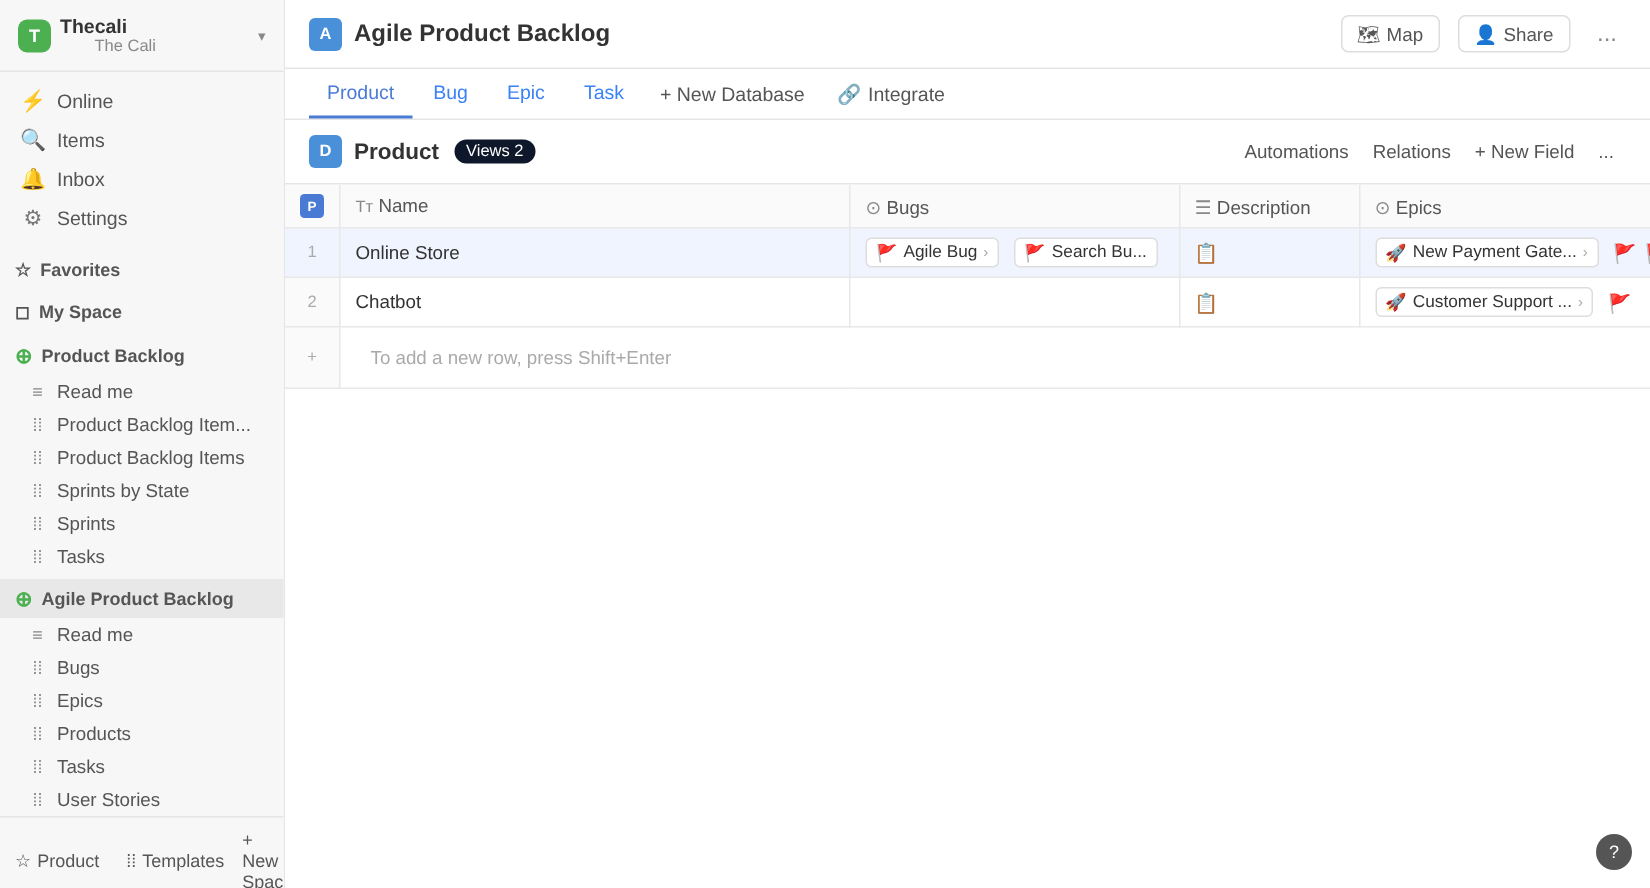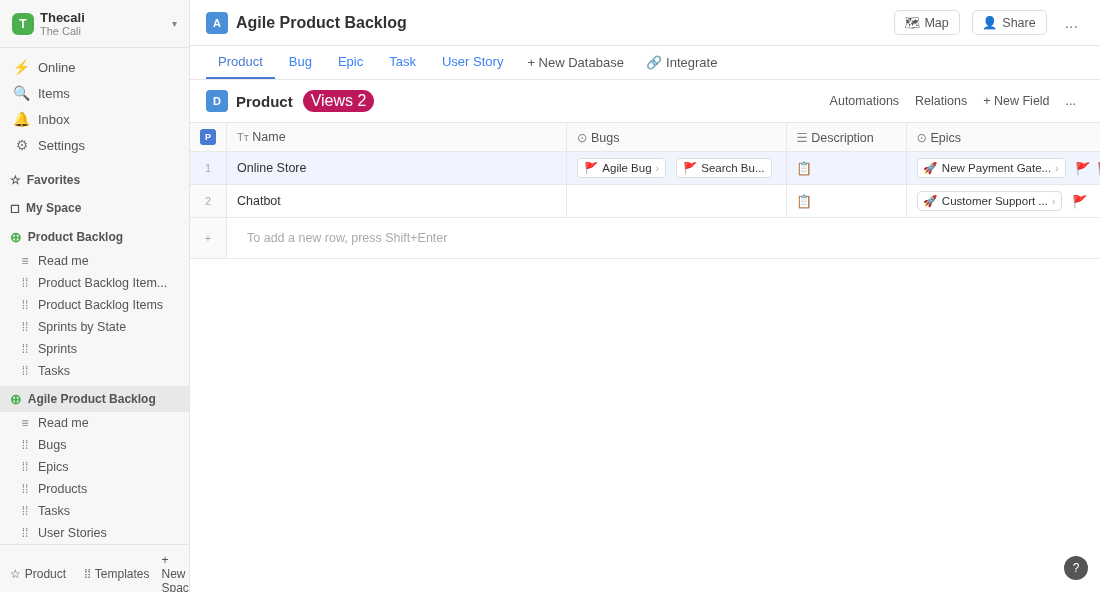--- a/index.html
+++ b/index.html
@@ -3,21 +3,21 @@
   <meta charset="utf-8">
   <style>
     * { box-sizing: border-box; margin: 0; padding: 0; }
     body { font-family: -apple-system, BlinkMacSystemFont, 'Segoe UI', sans-serif; font-size: 13px; color: #333; background: #fff; display: flex; height: 592px; overflow: hidden; }
 
     
     .sidebar { width: 190px; min-width: 190px; background: #f7f7f7; border-right: 1px solid #e5e5e5; display: flex; flex-direction: column; overflow-y: auto; }
     .sidebar-header { padding: 10px 12px; display: flex; align-items: center; gap: 6px; border-bottom: 1px solid #e5e5e5; }
     .sidebar-logo { width: 22px; height: 22px; background: #4CAF50; border-radius: 6px; display: flex; align-items: center; justify-content: center; color: white; font-size: 12px; font-weight: bold; flex-shrink: 0; }
     .sidebar-workspace-name { font-weight: 700; font-size: 13px; }
-    .sidebar-workspace-sub { font-size: 11px; color: #888; }
+    .sidebar-workspace-sub { font-size: 11px; color: #888; margin-left: 23px; }
     .chevron-icon { margin-left: auto; color: #888; font-size: 10px; }
 
     .sidebar-nav { padding: 6px 0; }
     .sidebar-nav-item { display: flex; align-items: center; gap: 8px; padding: 5px 14px; cursor: pointer; color: #555; font-size: 13px; }
     .sidebar-nav-item .icon { width: 16px; height: 16px; display: flex; align-items: center; justify-content: center; font-size: 14px; color: #777; }
 
     .sidebar-section { margin-top: 4px; }
     .sidebar-section-header { display: flex; align-items: center; gap: 6px; padding: 5px 10px; font-size: 12px; font-weight: 600; color: #555; cursor: pointer; }
     .sidebar-item { display: flex; align-items: center; gap: 6px; padding: 4px 10px 4px 18px; cursor: pointer; color: #555; font-size: 12.5px; }
     .sidebar-item .item-icon { width: 14px; height: 14px; display: flex; align-items: center; justify-content: center; font-size: 12px; color: #888; }
@@ -38,21 +38,21 @@
     .tabs { display: flex; align-items: center; padding: 0 16px; border-bottom: 1px solid #e5e5e5; gap: 2px; }
     .tab { padding: 8px 12px; cursor: pointer; font-size: 13px; color: #3b82f6; border-bottom: 2px solid transparent; }
     .tab.active { color: #4a7bd4; border-bottom: 2px solid #4a7bd4; font-weight: 500; }
     .tab-add { display: flex; align-items: center; gap: 4px; padding: 8px 10px; cursor: pointer; font-size: 13px; color: #555; }
     .tab-integrate { display: flex; align-items: center; gap: 4px; padding: 8px 10px; cursor: pointer; font-size: 13px; color: #555; }
 
     
     .db-header { display: flex; align-items: center; padding: 10px 16px; border-bottom: 1px solid #e5e5e5; }
     .db-icon { width: 22px; height: 22px; background: #4a90d9; border-radius: 4px; display: flex; align-items: center; justify-content: center; color: white; font-size: 11px; font-weight: bold; margin-right: 8px; }
     .db-title { font-size: 15px; font-weight: 600; margin-right: 10px; }
-    .views-badge { background: #be185d; color: #fff; border-radius: 12px; padding: 2px 8px; font-size: 16px; font-weight: 500; }
+    .views-badge { background: #0f172a; color: #fff; border-radius: 12px; padding: 2px 8px; font-size: 11px; font-weight: 500; }
     .db-actions { margin-left: auto; display: flex; align-items: center; }
     .db-action-btn { display: flex; align-items: center; gap: 4px; font-size: 12.5px; color: #555; cursor: pointer; padding: 4px 8px; border-radius: 4px; }
     .db-description { padding: 6px 16px 8px; font-size: 12.5px; color: #aaa; border-bottom: 1px solid #e5e5e5; }
 
     
     .table-wrap { flex: 1; overflow: auto; }
     table { width: 100%; border-collapse: collapse; }
     th, td { border-right: 1px solid #e8e8e8; border-bottom: 1px solid #e8e8e8; font-size: 12.5px; }
     thead th { background: #fafafa; padding: 6px 10px; font-weight: 500; color: #555; text-align: left; white-space: nowrap; }
     tbody td { padding: 6px 10px; color: #333; vertical-align: middle; }
@@ -225,23 +225,20 @@
       <span>Product</span>
     </div>
     <div class="tab">
       <span>Bug</span>
     </div>
     <div class="tab">
       <span>Epic</span>
     </div>
     <div class="tab">
       <span>Task</span>
-    </div>
-    <div class="tab">
-      <span>User Story</span>
     </div>
     <div class="tab-add">
       <span>+ New Database</span>
     </div>
     <div class="tab-integrate">
       <span>🔗</span>
       <span>Integrate</span>
     </div>
   </div>
 

